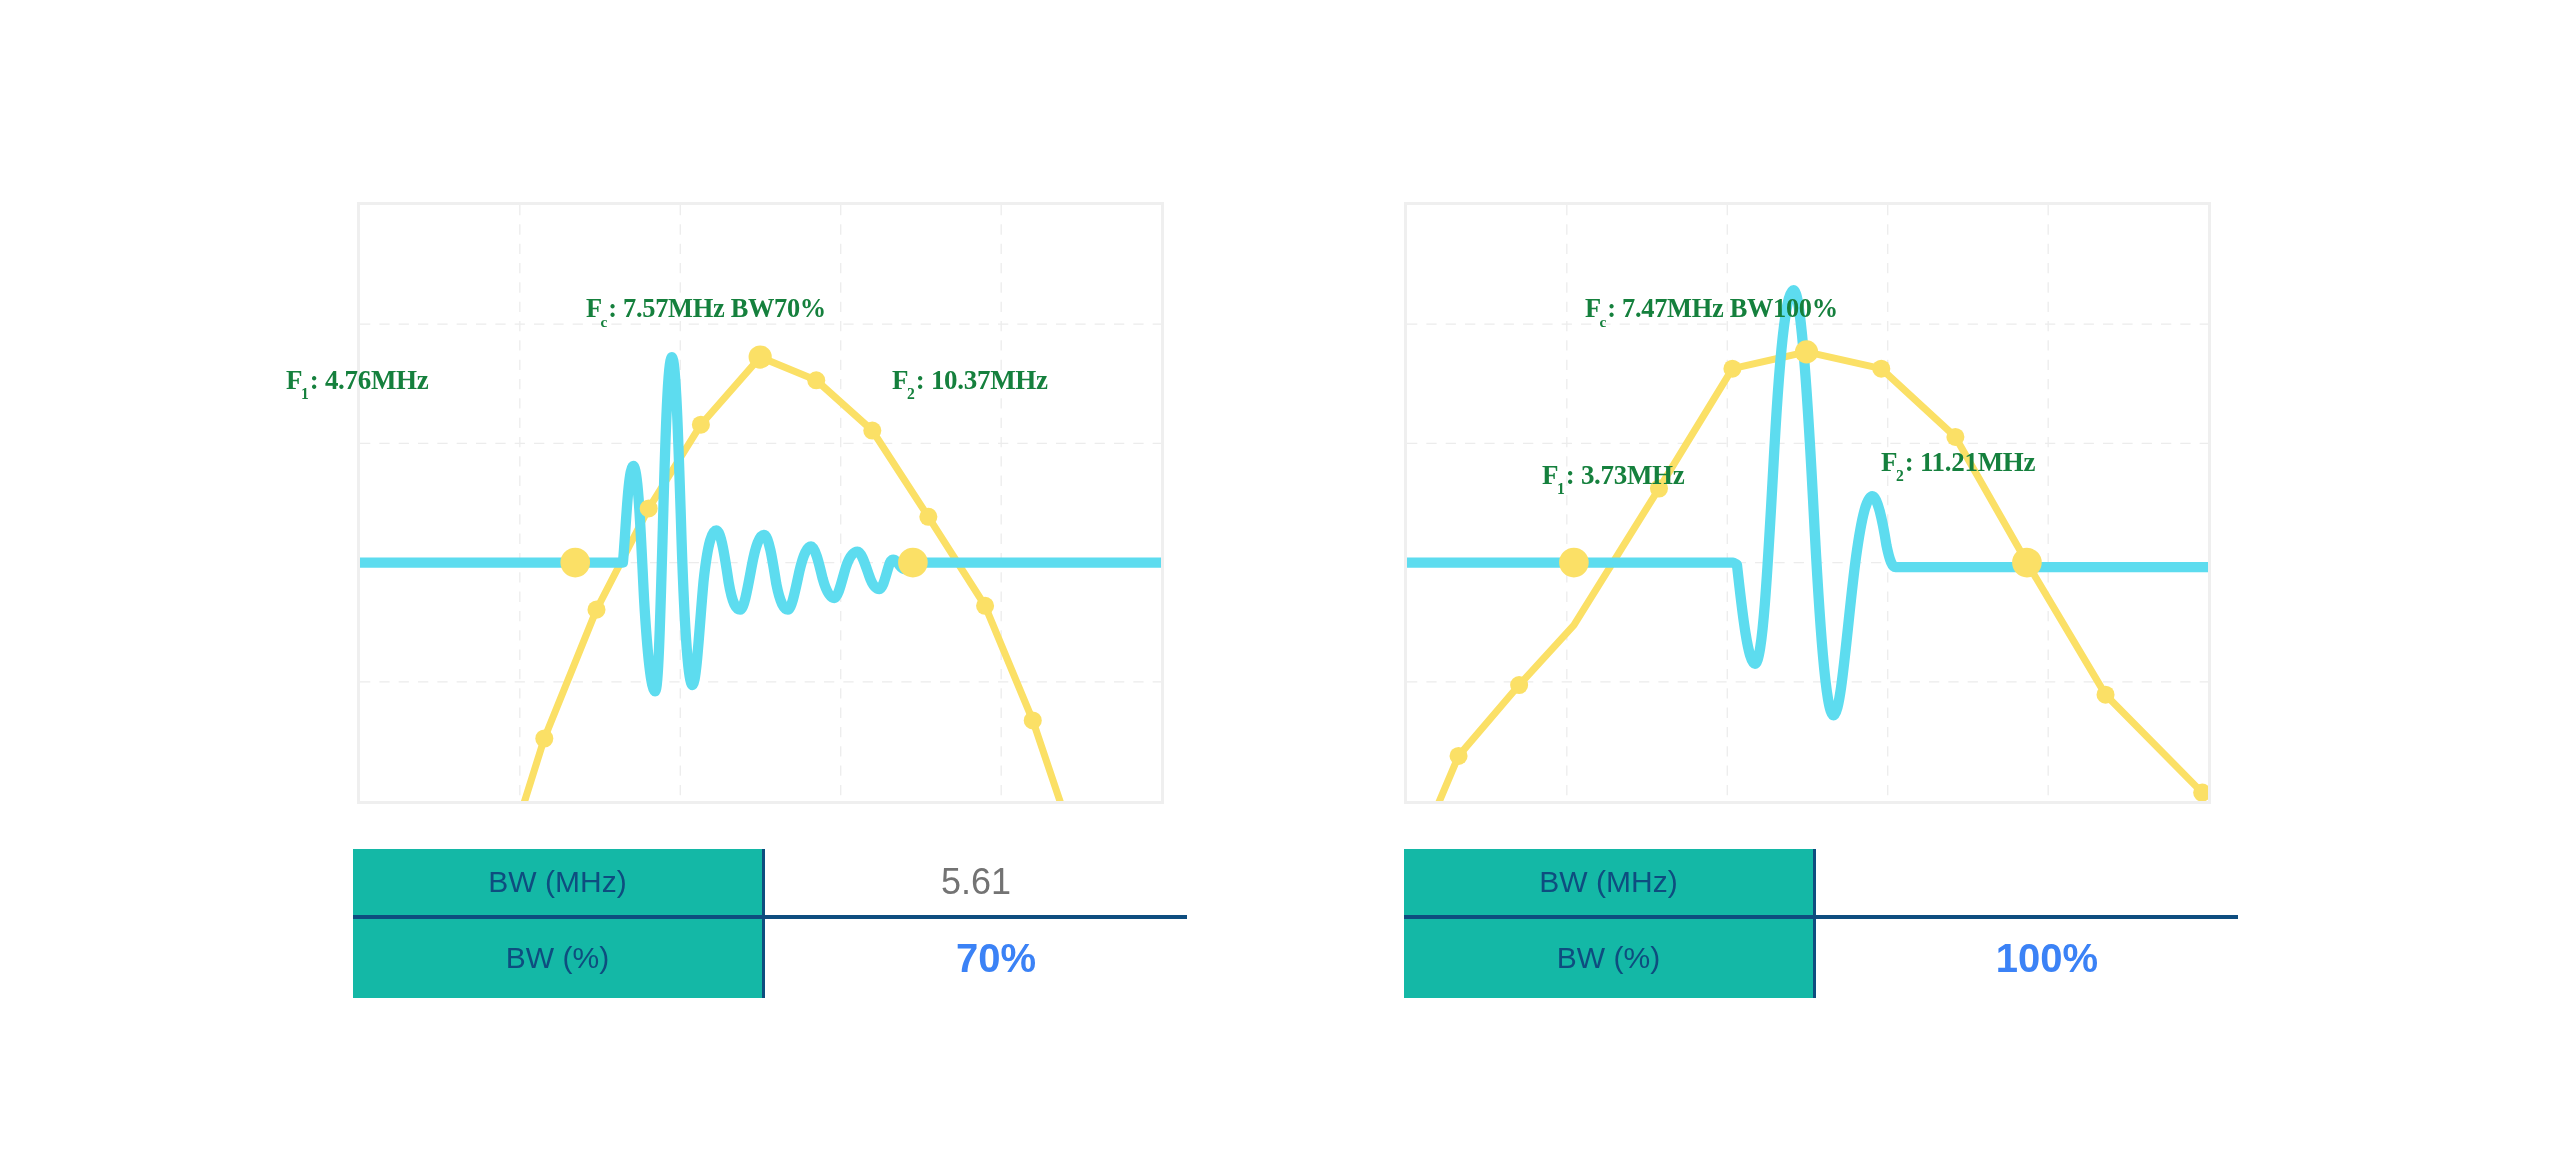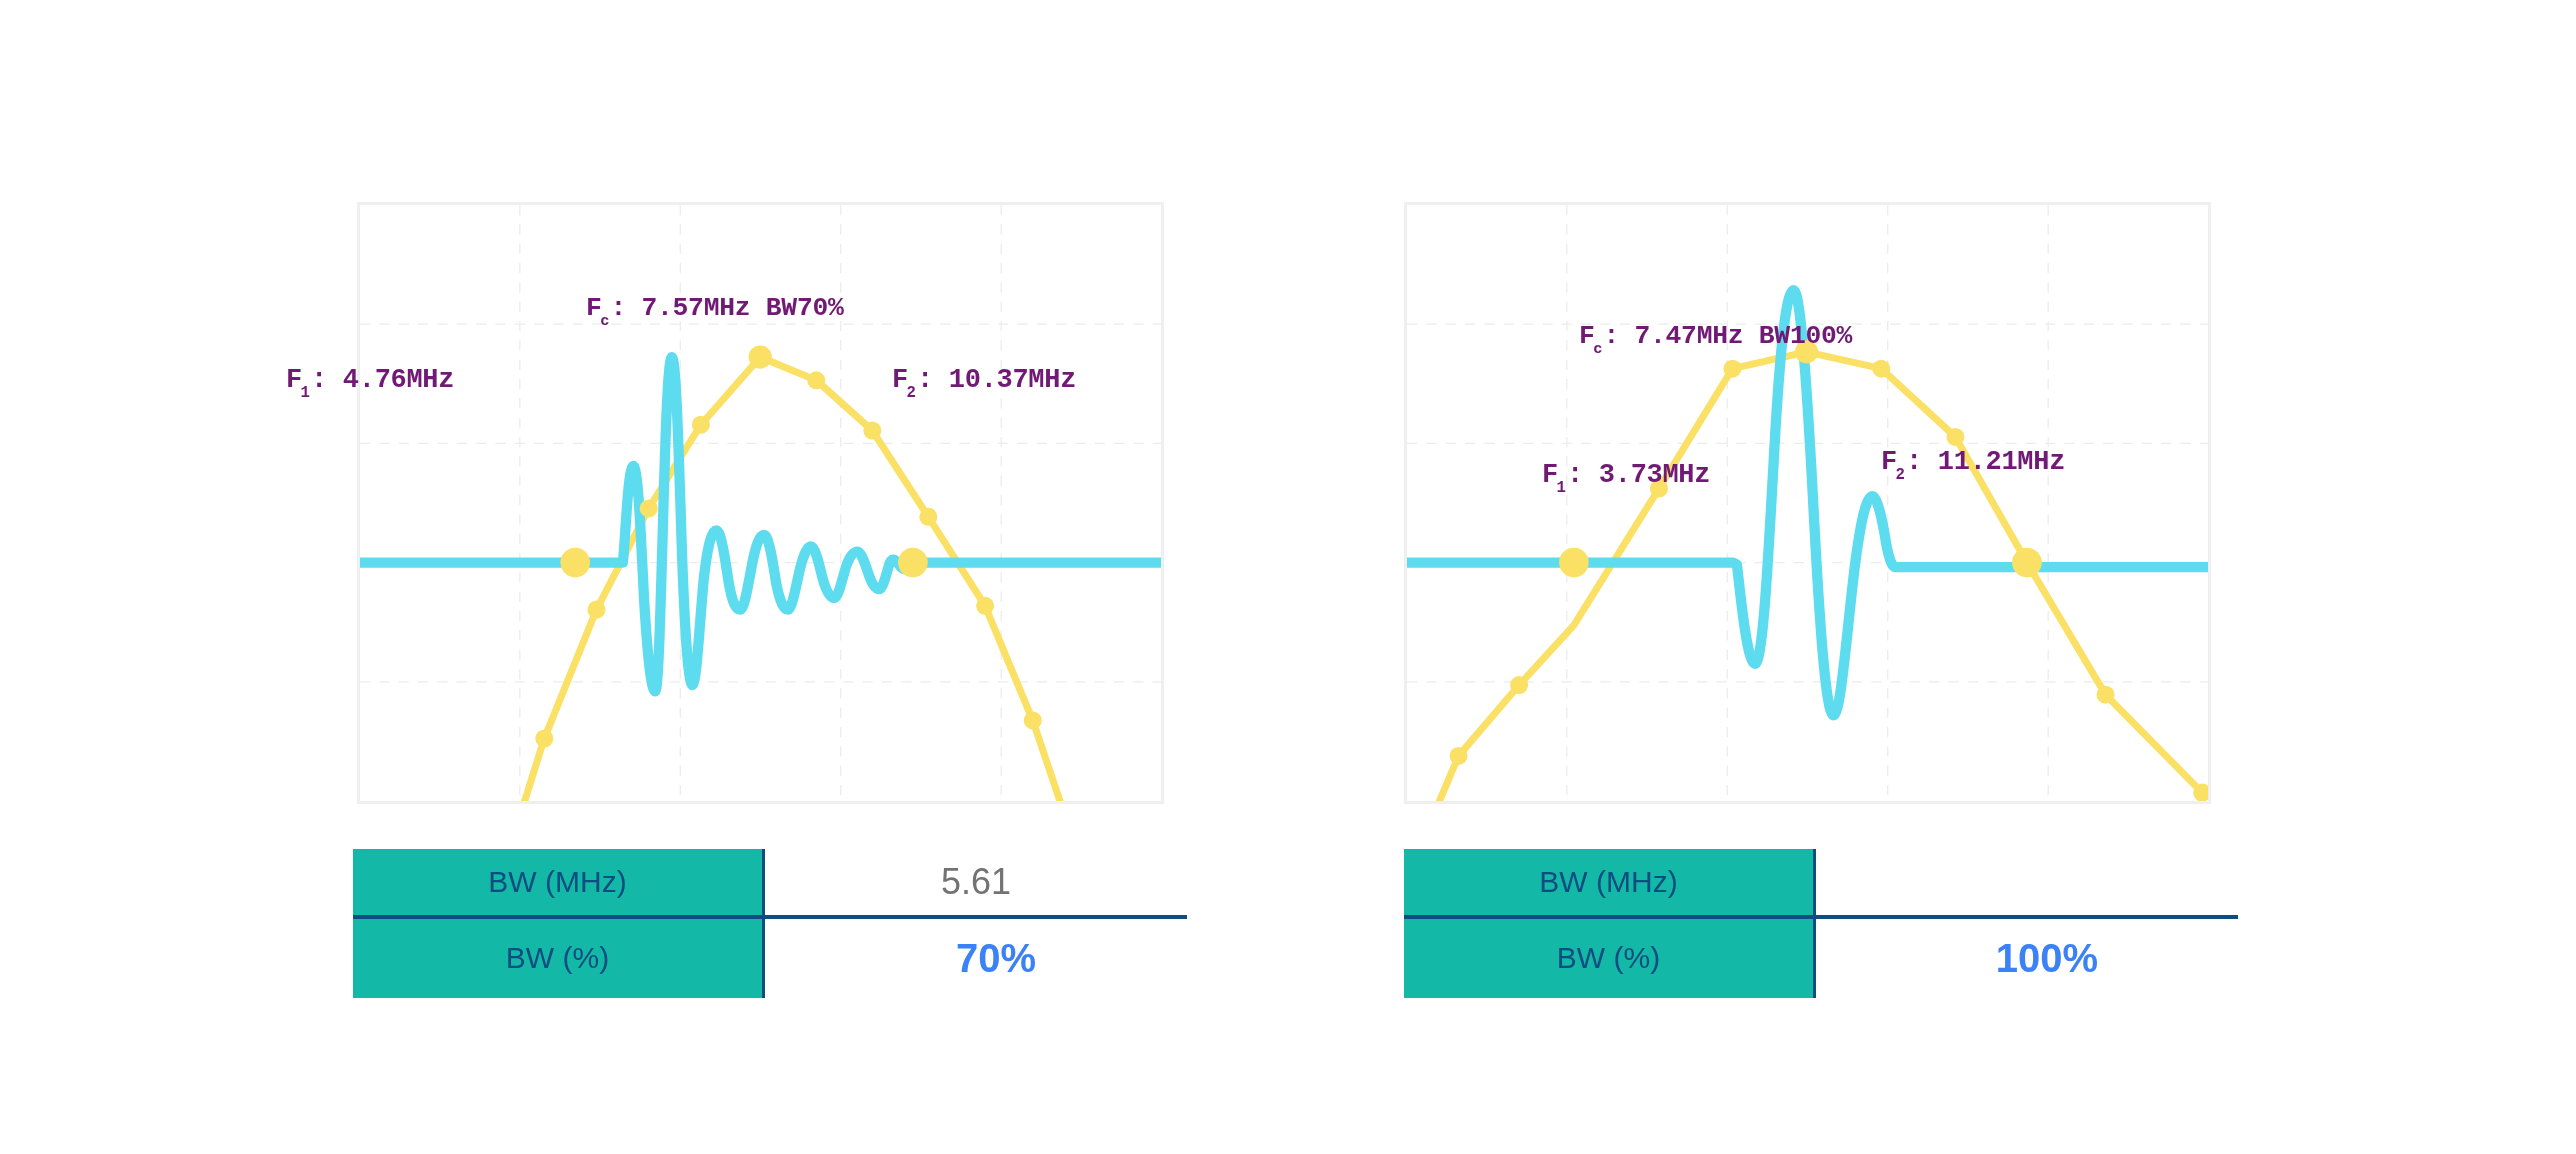--- a/index.html
+++ b/index.html
@@ -6,22 +6,22 @@
   body{width:2576px;height:1154px;font-family:"Liberation Sans","DejaVu Sans",sans-serif;overflow:hidden;}
   .stage{position:relative;width:2576px;height:1154px;background:#fff;}
 
   .panel{position:absolute;top:202px;width:807px;height:602px;}
   .panel.left{left:357px;}
   .panel.right{left:1404px;}
 
   .plotbox{position:absolute;inset:0;border:3.2px solid #efefef;box-sizing:border-box;background:#ffffff;}
   .plotsvg{position:absolute;left:0;top:0;width:100%;height:100%;display:block;}
 
-  .annot{position:absolute;color:#701a75;font-weight:700;white-space:nowrap;
-         font-family:Liberation Mono, monospace;letter-spacing:-0.3px;}
+  .annot{position:absolute;color:#15803d;font-weight:700;white-space:nowrap;
+         font-family:Liberation Serif, serif;letter-spacing:-0.3px;}
   .annot .sub{font-size:0.58em;vertical-align:sub;position:relative;top:3.9px;left:-1.3px;}
 
   .a-fc{font-size:26.4px;}
   .a-f{font-size:27px;}
 
   
   .tbl{position:absolute;width:834px;}
   .tbl.left{left:353px;top:849px;}
   .tbl.right{left:1404px;top:849px;}
   .trow{display:flex;height:66px;}
@@ -151,21 +151,21 @@
           <circle cx="736" cy="254" r="14"></circle>
           <circle cx="851" cy="360" r="14"></circle>
           <circle cx="1084" cy="760" r="14"></circle>
           <circle cx="1234" cy="912" r="14"></circle>
         </g>
         <circle cx="259" cy="555" r="23" fill="#FBE066"></circle>
         <circle cx="962" cy="555" r="23" fill="#FBE066"></circle>
       </svg>
     </div>
 
-    <div class="annot a-fc" style="left:175px;top:91px;margin-top:28px;">
+    <div class="annot a-fc" style="left:181px;top:91px;">
       <span>F</span><span class="sub">c</span><span>: 7.47MHz BW100%</span>
     </div>
 
     <div class="annot a-f" style="left:138px;top:245px;margin-top:13px;">
       <span>F</span><span class="sub">1</span><span>: 3.73MHz</span>
     </div>
 
     <div class="annot a-f" style="left:477px;top:245px;">
       <span>F</span><span class="sub">2</span><span>: 11.21MHz</span>
     </div>

